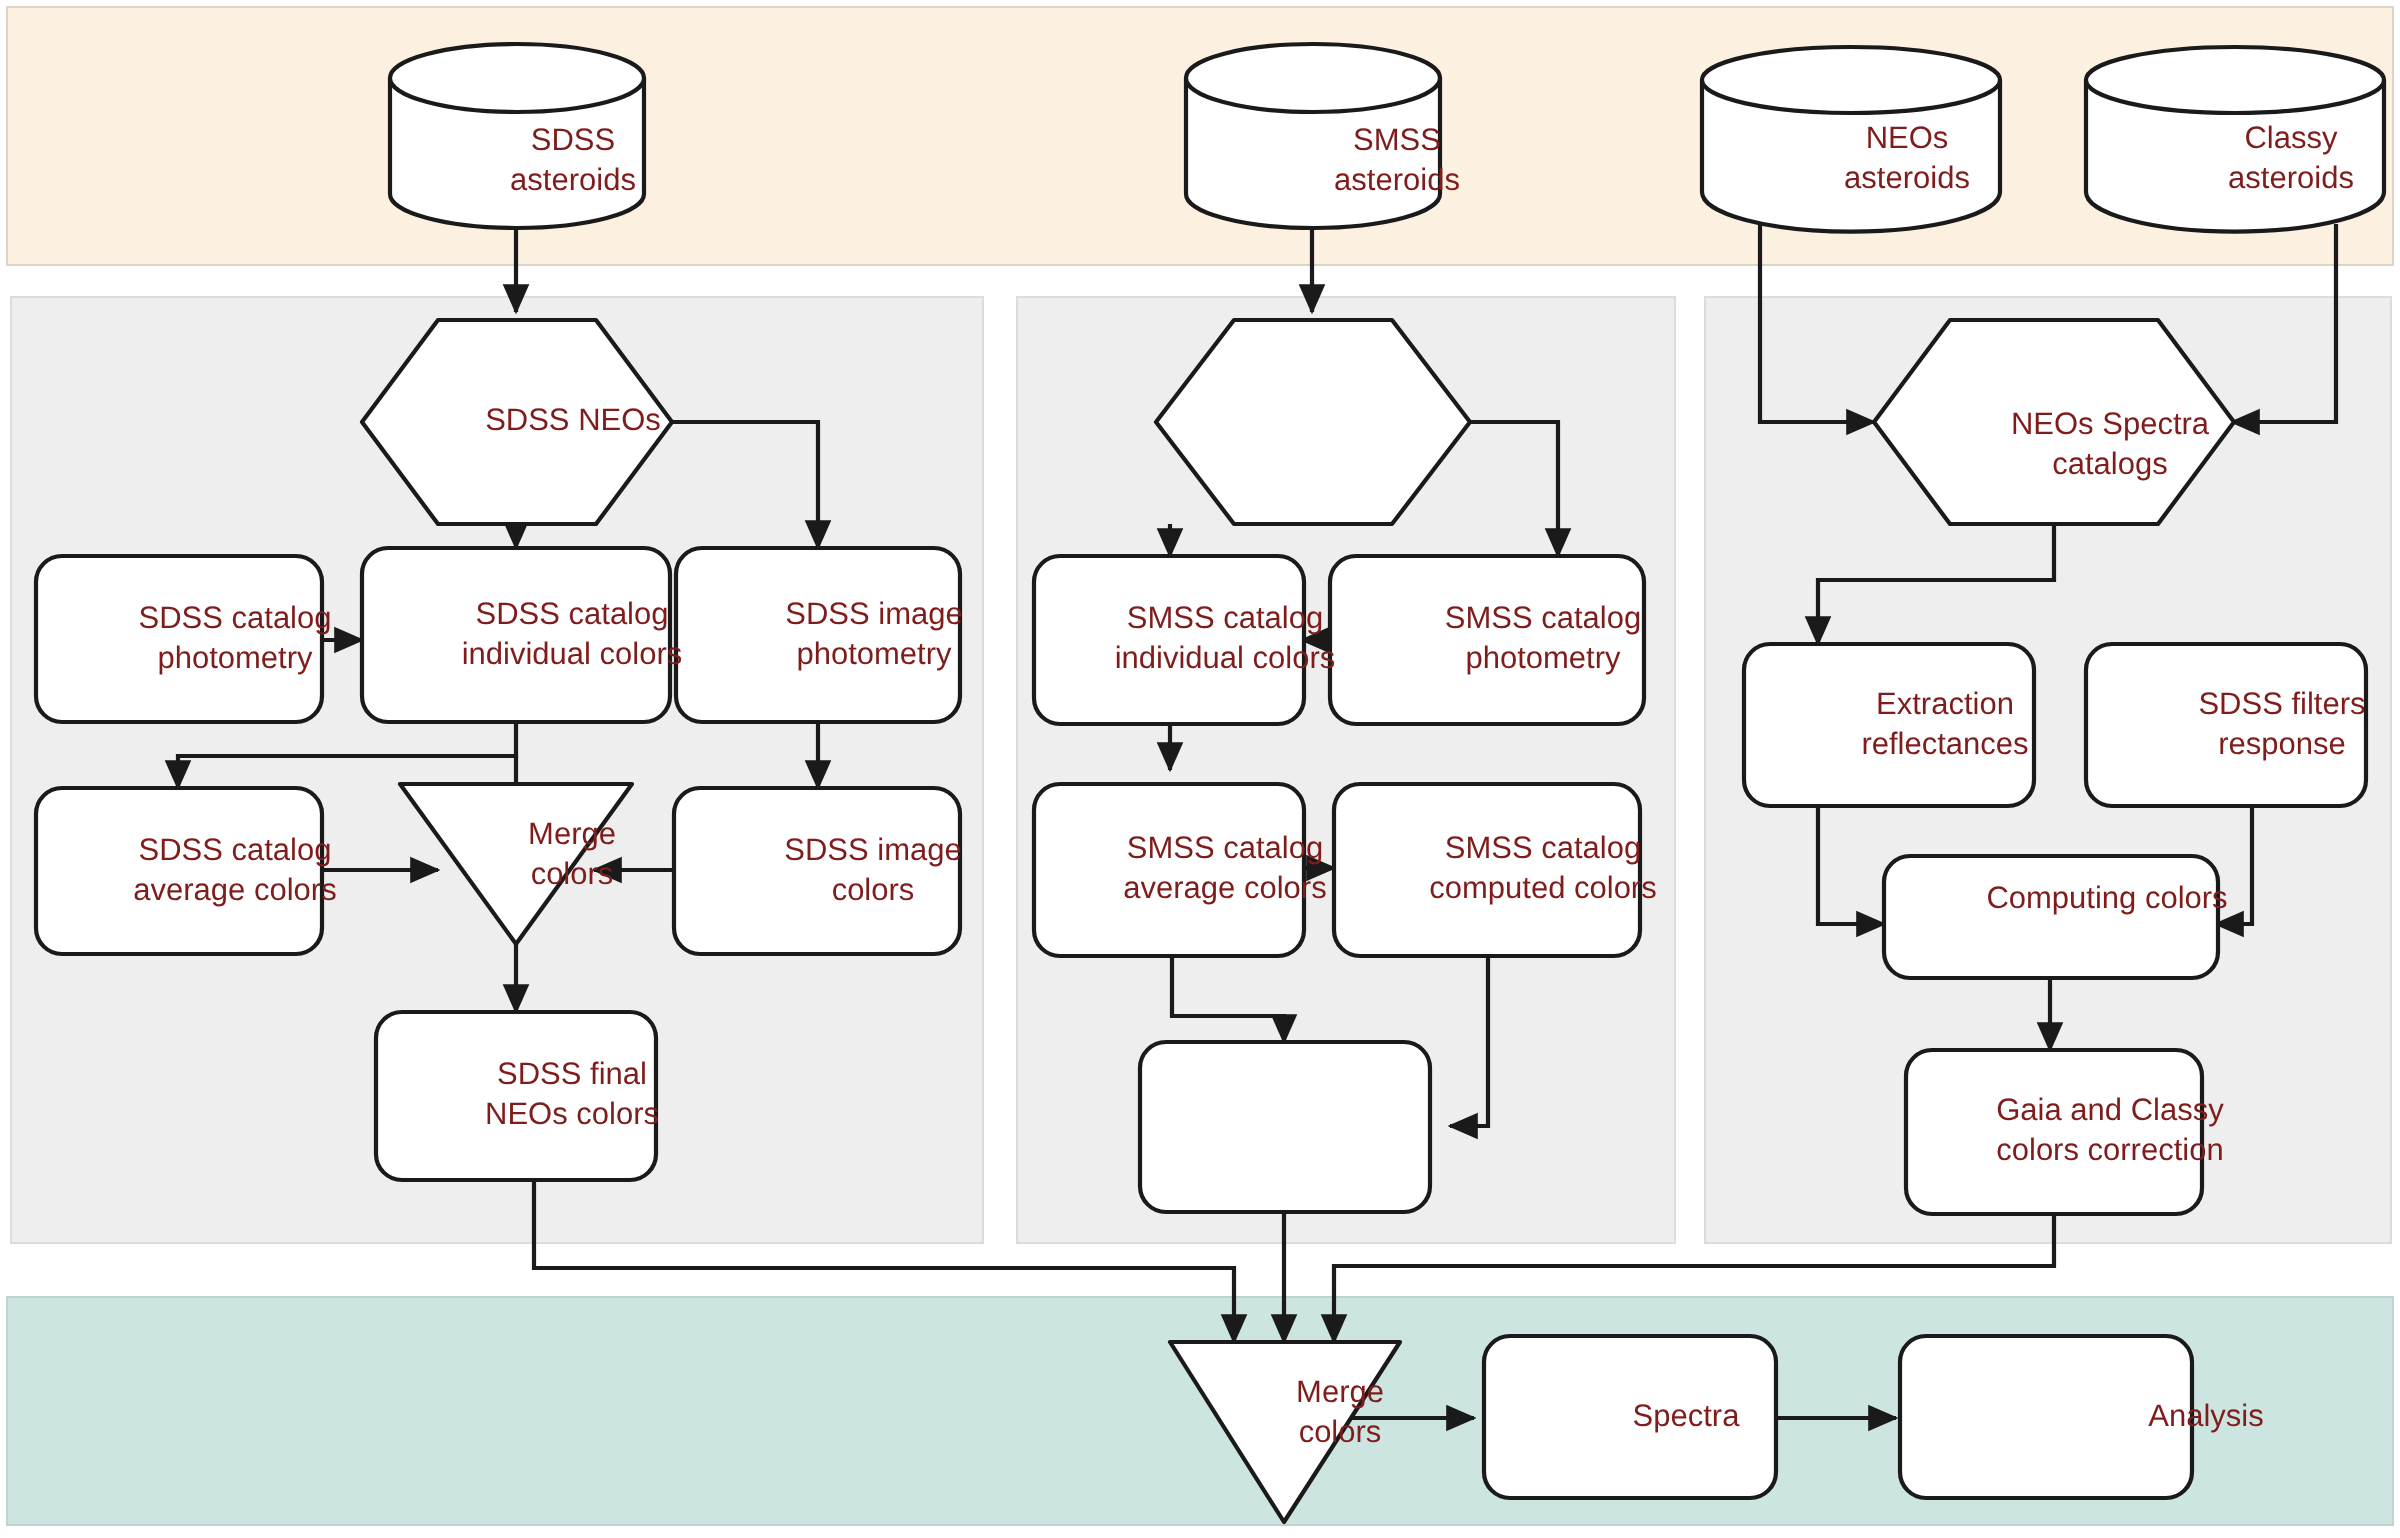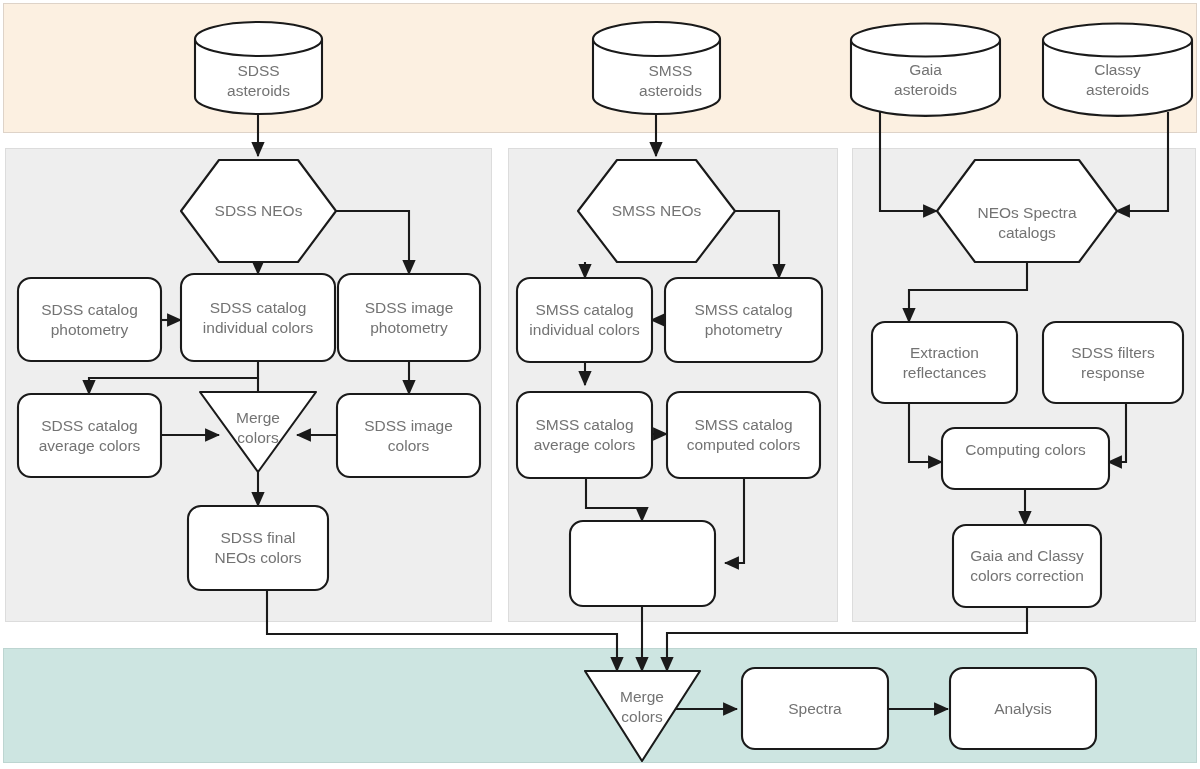--- a/index.html
+++ b/index.html
@@ -30,23 +30,24 @@
     box-sizing: border-box;
   }
   .node-label {
     position: absolute;
     display: flex;
     align-items: center;
     justify-content: center;
     text-align: center;
     font-size: 15.5px;
     line-height: 1.28;
-    color: #737373;
+    color: #7f1d1d;
     pointer-events: none;
     white-space: pre-line;
+    margin-left: 28px;
   }
 </style>
 </head>
 <body>
 
 <div id="canvas">
 
   <div class="band" style="left:3px; top:3px; width:1194px; height:130px; background:#fcf0e1; border:1px solid #ded3c8;"></div>
 
   <div class="band" style="left:5px; top:148px; width:487px; height:474px; background:#eeeeee; border:1px solid #dcdcdc;"></div>
@@ -168,27 +169,26 @@
       <polygon points="585,671 700,671 642,761"></polygon>
       <rect x="742" y="668" width="146" height="81" rx="13" ry="13"></rect>
       <rect x="950" y="668" width="146" height="81" rx="13" ry="13"></rect>
     </g>
   </svg>
 
   <div class="node-label" style="left:195px; top:50px; width:127px; height:62px;">SDSS
 asteroids</div>
   <div class="node-label" style="left:593px; top:50px; width:127px; height:62px;padding-left:14px;">SMSS
 asteroids</div>
-  <div class="node-label" style="left:851px; top:50px; width:149px; height:60px;">Gaia
+  <div class="node-label" style="left:851px; top:50px; width:149px; height:60px;">NEOs
 asteroids</div>
   <div class="node-label" style="left:1043px; top:50px; width:149px; height:60px;">Classy
 asteroids</div>
 
   <div class="node-label" style="left:181px; top:160px; width:155px; height:102px;text-align:center;">SDSS NEOs</div>
-  <div class="node-label" style="left:578px; top:160px; width:157px; height:102px;">SMSS NEOs</div>
   <div class="node-label" style="left:937px; top:160px; width:180px; height:126px;">NEOs Spectra
 catalogs</div>
 
   <div class="node-label" style="left:18px; top:278px; width:143px; height:83px;">SDSS catalog
 photometry</div>
   <div class="node-label" style="left:181px; top:274px; width:154px; height:87px;">SDSS catalog
 individual colors</div>
   <div class="node-label" style="left:338px; top:274px; width:142px; height:87px;">SDSS image
 photometry</div>
   <div class="node-label" style="left:18px; top:394px; width:143px; height:83px;">SDSS catalog
@@ -213,15 +213,15 @@
 reflectances</div>
   <div class="node-label" style="left:1043px; top:322px; width:140px; height:81px;">SDSS filters
 response</div>
   <div class="node-label" style="left:942px; top:428px; width:167px; height:43px;">Computing colors</div>
   <div class="node-label" style="left:951px; top:525px; width:152px; height:82px;">Gaia and Classy
 colors correction</div>
 
   <div class="node-label" style="left:594px; top:677px; width:96px; height:60px;">Merge
 colors</div>
   <div class="node-label" style="left:742px; top:668px; width:146px; height:81px;">Spectra</div>
-  <div class="node-label" style="left:950px; top:668px; width:146px; height:81px;">Analysis</div>
+  <div class="node-label" style="left:1002px; top:668px; width:146px; height:81px;">Analysis</div>
 
 </div>
 
 </body></html>

